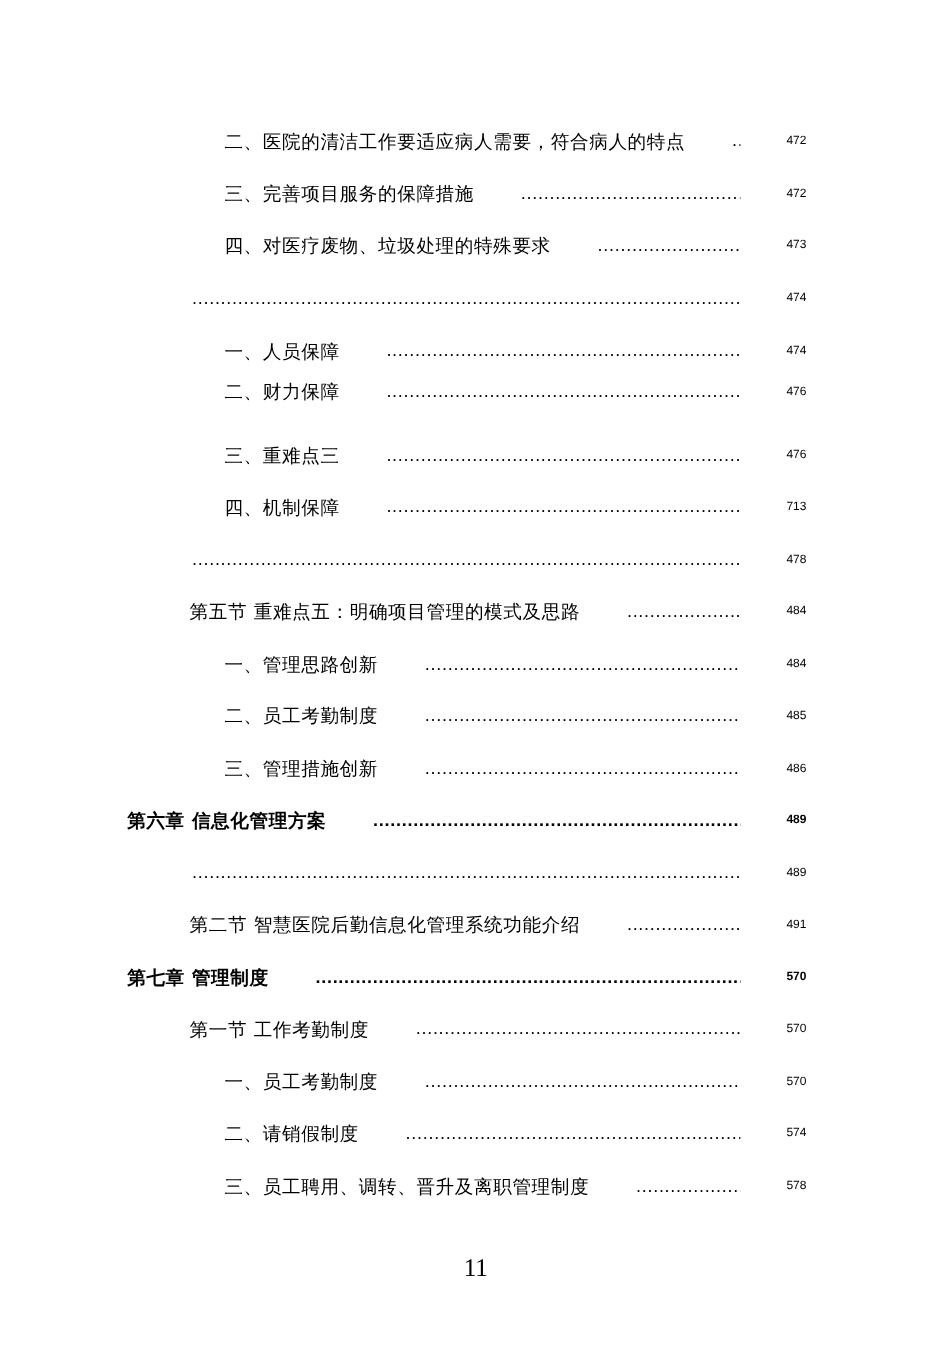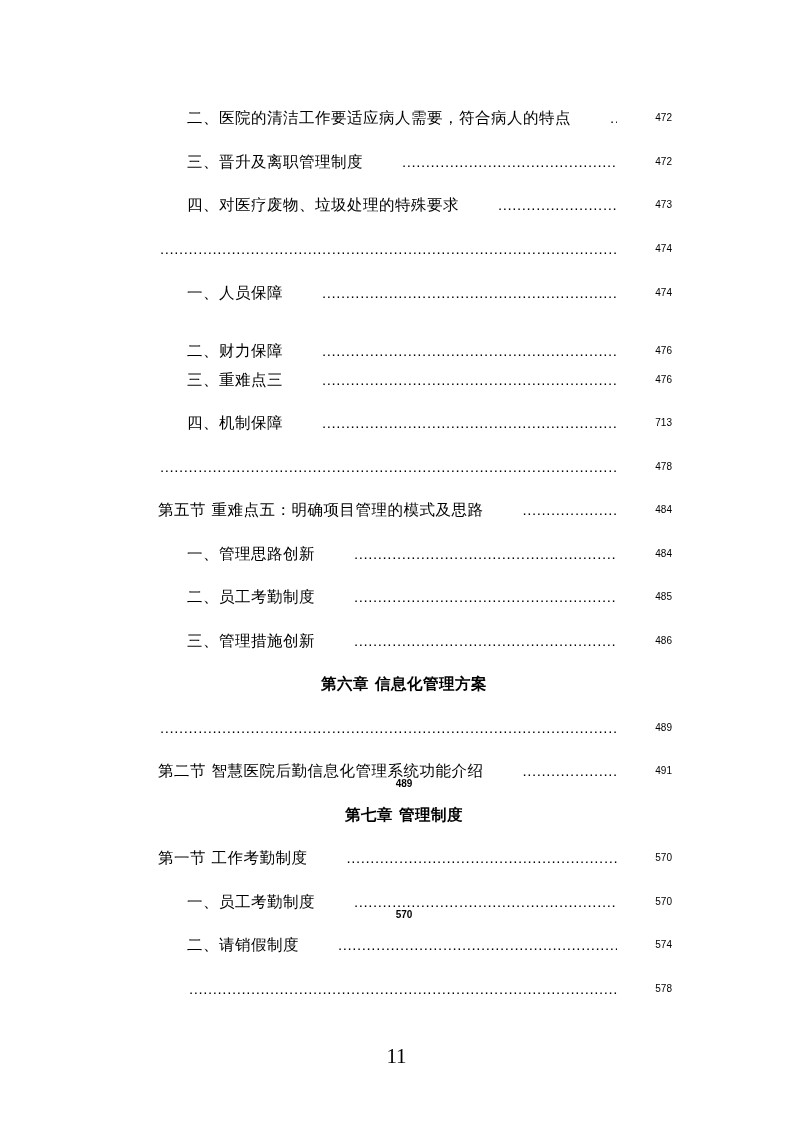--- a/index.html
+++ b/index.html
@@ -18,28 +18,28 @@
     .toc {
       position: absolute;
       left: 0;
       top: 0;
       width: 793px;
     }
     .toc-row {
       position: absolute;
       right: 121px;
       display: flex;
-      align-items: center;
+      align-items: flex-start;
       height: 26px;
       font-size: 15.5px;
       line-height: 26px;
       white-space: nowrap;
       gap: 37px;
     }
-    .toc-row.lvl1 { left: 136px; font-weight: bold; font-family: "DejaVu Sans", "Liberation Sans", sans-serif; font-size: 15.5px; flex-direction: column; }
+    .toc-row.lvl1 { left: 106px; font-weight: bold; font-family: "DejaVu Sans", "Liberation Sans", sans-serif; font-size: 15.5px; }
     .toc-row.lvl2 { left: 158px; }
     .toc-row.lvl3 { left: 187px; }
     .toc-text {
       flex: 0 0 auto;
       letter-spacing: 0.5px;
     }
     .toc-dots {
       flex: 1 1 auto;
       overflow: hidden;
       margin: 0 1px 0 2px;
@@ -70,39 +70,39 @@
 </head>
 <body>
 
 <div class="toc">
   <div class="toc-row lvl3" style="top:105px">
     <span class="toc-text">二、医院的清洁工作要适应病人需要，符合病人的特点</span>
     <span class="toc-dots"></span>
     <span class="toc-page">472</span>
   </div>
   <div class="toc-row lvl3" style="top:149px">
-    <span class="toc-text">三、晋升及离职管理制度</span>
+    <span class="toc-text">三、完善项目服务的保障措施</span>
     <span class="toc-dots"></span>
     <span class="toc-page">472</span>
   </div>
   <div class="toc-row lvl3" style="top:192px">
     <span class="toc-text">四、对医疗废物、垃圾处理的特殊要求</span>
     <span class="toc-dots"></span>
     <span class="toc-page">473</span>
   </div>
   <div class="toc-row lvl2" style="top:236px">
     <span class="toc-dots"></span>
     <span class="toc-page">474</span>
   </div>
   <div class="toc-row lvl3" style="top:280px">
     <span class="toc-text">一、人员保障</span>
     <span class="toc-dots"></span>
     <span class="toc-page">474</span>
   </div>
-  <div class="toc-row lvl3" style="top:338px">
+  <div class="toc-row lvl3" style="top:314px">
     <span class="toc-text">二、财力保障</span>
     <span class="toc-dots"></span>
     <span class="toc-page">476</span>
   </div>
   <div class="toc-row lvl3" style="top:367px">
     <span class="toc-text">三、重难点三</span>
     <span class="toc-dots"></span>
     <span class="toc-page">476</span>
   </div>
   <div class="toc-row lvl3" style="top:410px">
@@ -162,18 +162,19 @@
     <span class="toc-text">一、员工考勤制度</span>
     <span class="toc-dots"></span>
     <span class="toc-page">570</span>
   </div>
   <div class="toc-row lvl3" style="top:932px">
     <span class="toc-text">二、请销假制度</span>
     <span class="toc-dots"></span>
     <span class="toc-page">574</span>
   </div>
   <div class="toc-row lvl3" style="top:976px">
+    <span class="toc-text">三、员工聘用、调转、晋升及离职管理制度</span>
     <span class="toc-dots"></span>
     <span class="toc-page">578</span>
   </div>
 </div>
 
 <div class="page-number">11</div>
 
 </body></html>

